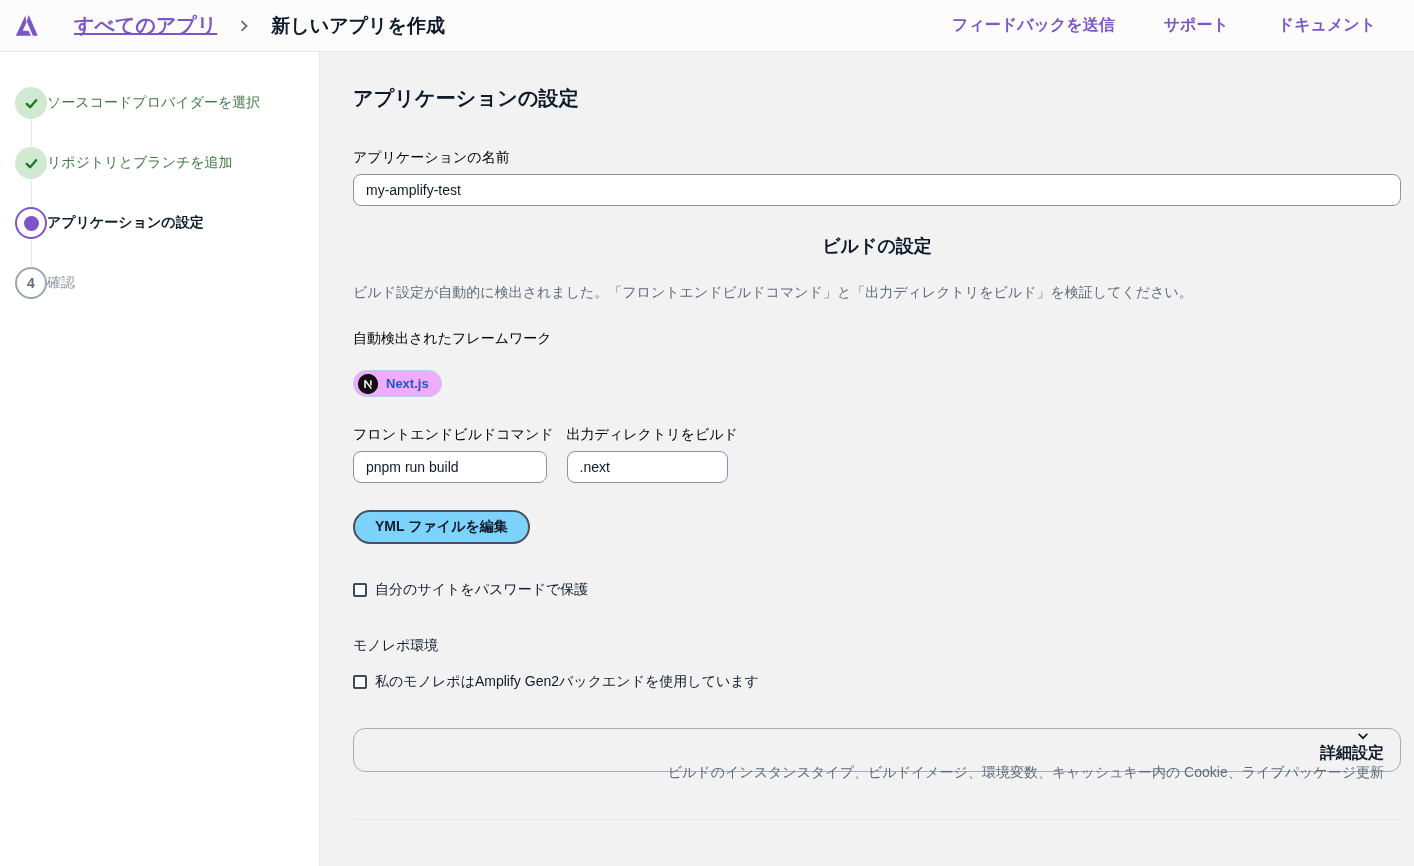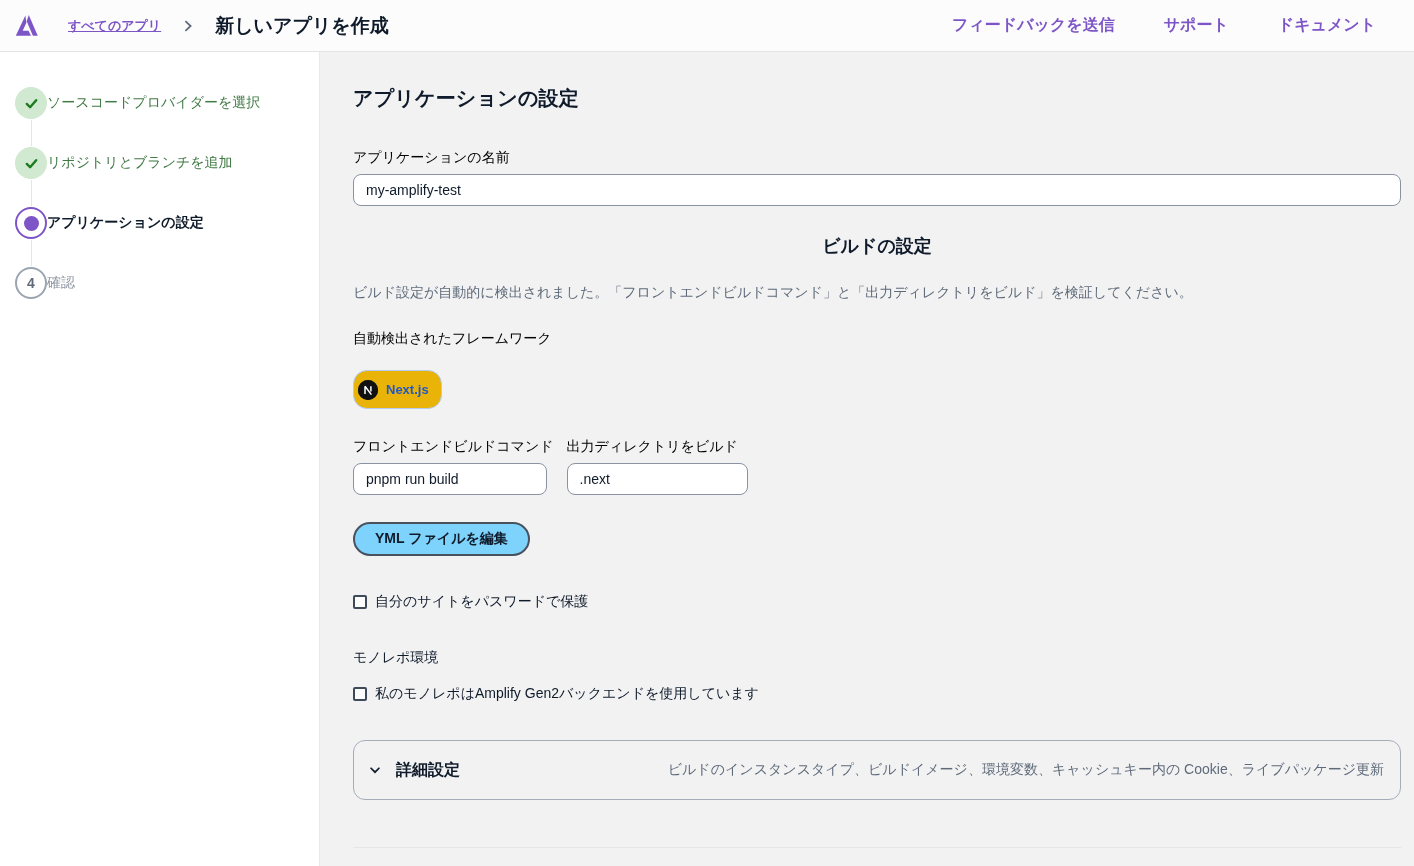--- a/index.html
+++ b/index.html
@@ -10,21 +10,21 @@
   }
   a { text-decoration:none; cursor:pointer; }
 
   
   .topbar {
     height:52px; background:#fcfcfd; border-bottom:1px solid #e4e4e8;
     display:flex; align-items:center; padding:0 38px 0 13px;
   }
   .brand { display:flex; align-items:center; gap:14px; }
   .logo { width:27px; height:27px; display:inline-flex; margin-right:14px; }
-  .crumb-link { color:#7d55c7; font-weight:700; text-decoration:underline; font-size:13px; }
+  .crumb-link { color:#7d55c7; font-weight:700; text-decoration:underline; font-size:20px;margin-left:6px; }
   .crumb-chevron { color:#5f6b7a; display:inline-flex; margin:0 6px; }
   .crumb-current { font-weight:700; color:#0f1b2a; font-size:19px; }
   .topnav { margin-left:auto; display:flex; gap:49px; }
   .topnav a { color:#7d55c7; font-weight:700; font-size:16px; }
 
   
   .shell { display:flex; height:814px; }
   .sidebar {
     width:320px; background:#ffffff; border-right:1px solid #e8e8ea;
     padding:35px 0 0 15px; flex:none;
@@ -57,55 +57,55 @@
   .tb-full { width:100%; }
   .muted { color:#5f6b7a; }
 
   .mt-name { margin-top:37px; }
   .mt-build { margin-top:28px;text-align:center; }
   .mt-desc { margin-top:26px; }
   .mt-fw { margin-top:28px; }
 
   .badge {
     margin-top:15px; display:inline-flex; align-items:center; gap:8px;
-    background:#eab308; border:1px solid #b3ccf0; border-radius:14px;
-    padding:3px 12px 3px 4px; height:39px;
+    background:#f0abfc; border:1px solid #b3ccf0; border-radius:14px;
+    padding:3px 12px 3px 4px; height:27px;
   }
   .nextjs-circle {
     width:20px; height:20px; border-radius:50%; background:#111; color:#fff;
     display:flex; align-items:center; justify-content:center; flex:none;
   }
   .badge .fw-name { color:#2058c9; font-weight:700; font-size:13px; }
 
   .cmd-row { display:flex; gap:13px; margin-top:29px; }
   .w-cmd { width:194px; }
-  .w-out { width:181px; }
+  .w-out { width:161px; }
   .cmd-col .field-label { white-space:nowrap; }
 
   .btn {
     display:inline-flex; align-items:center; justify-content:center;
     font:inherit; font-weight:700; cursor:pointer; background:#7dd3fc;
     border:2px solid #48525f; border-radius:17px; color:#0f1b2a;
     height:34px; padding:0 20px;
   }
   .btn-yml { margin-top:27px; }
 
   .check-row { display:flex; align-items:center; gap:8px; }
   .mt-cb1 { margin-top:37px; }
   .mt-mono { margin-top:38px; }
   .mt-cb2 { margin-top:18px; }
   .cb {
     width:14px; height:14px; border:2px solid #3e4a5a; border-radius:2px;
     background:#fdfdfd; cursor:pointer; flex:none;
   }
 
   .expander {
-    margin-top:37px; display:flex; align-items:center;
-    border:1px solid #a6adb9; border-radius:12px; height:60px;
-    padding:0 16px 0 14px; cursor:pointer;
+    margin-top:37px; display:flex; align-items:flex-end;
+    border:1px solid #a6adb9; border-radius:12px; height:44px;
+    padding:0 16px 0 14px; cursor:pointer;flex-direction:column;
   }
   .expander .chev { display:inline-flex; color:#0f1b2a; margin-right:14px; }
   .expander .exp-title { font-weight:700; font-size:16px; }
   .expander .exp-desc { margin-left:auto; color:#5f6b7a; }
 
   .divider { height:1px; background:#e4e6ea; margin-top:47px; }
 </style>
 </head>
 <body>
 

